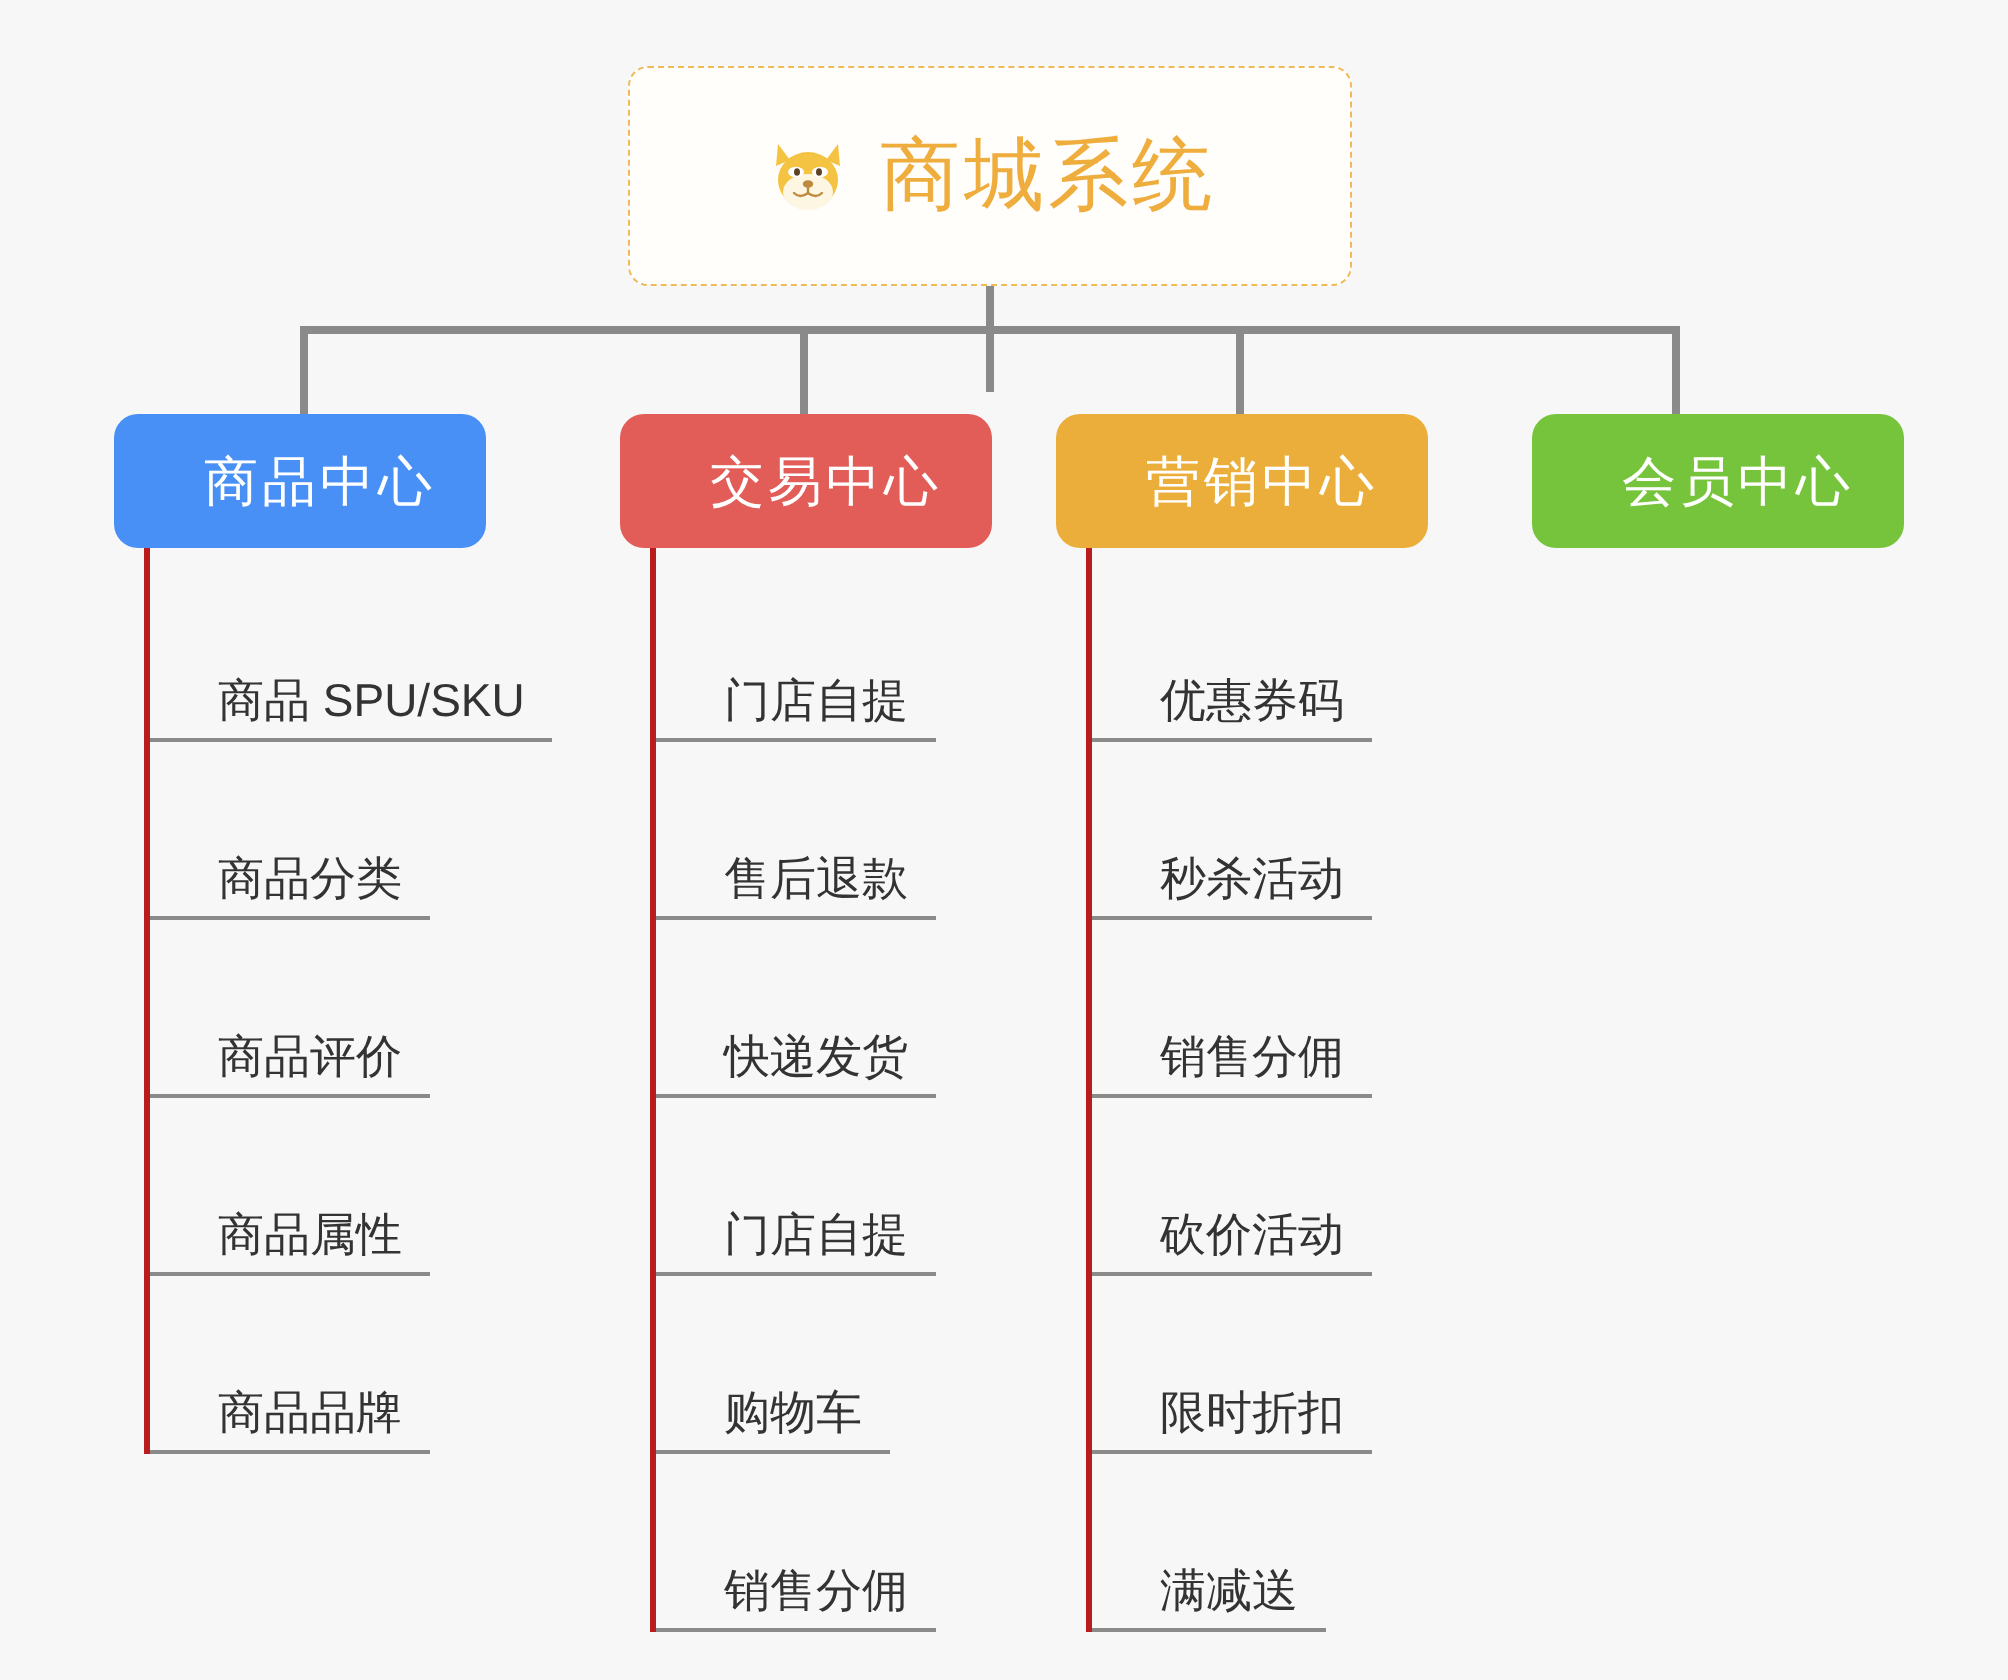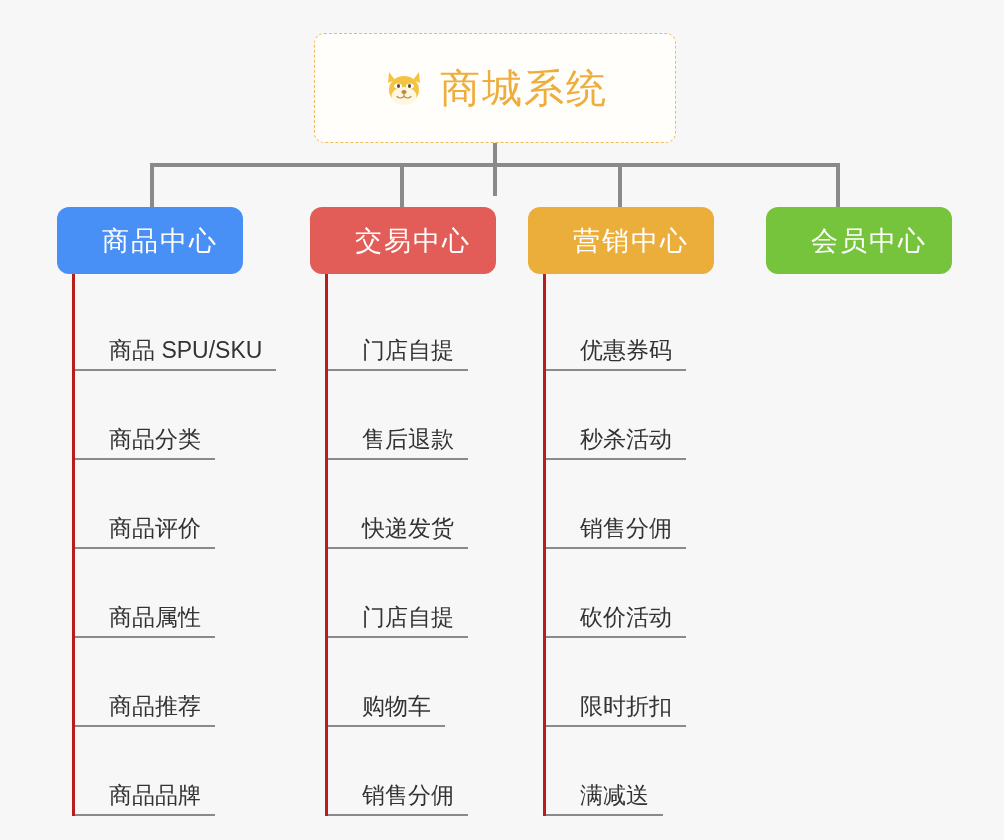--- a/index.html
+++ b/index.html
@@ -167,23 +167,20 @@
         <div class="leaf">
             <span class="leaf-text">商品分类</span>
           </div>
         <div class="leaf">
             <span class="leaf-text">商品评价</span>
           </div>
         <div class="leaf">
             <span class="leaf-text">商品属性</span>
           </div>
         <div class="leaf">
-            <span class="leaf-text">商品推荐</span>
-          </div>
-        <div class="leaf">
             <span class="leaf-text">商品品牌</span>
           </div>
       </div>
     </div>
 
     <div class="column col-1">
       <div class="cat-header" style="background: rgb(226, 92, 88);">
         <span>交易中心</span>
       </div>
       <div class="leaf-rail">

